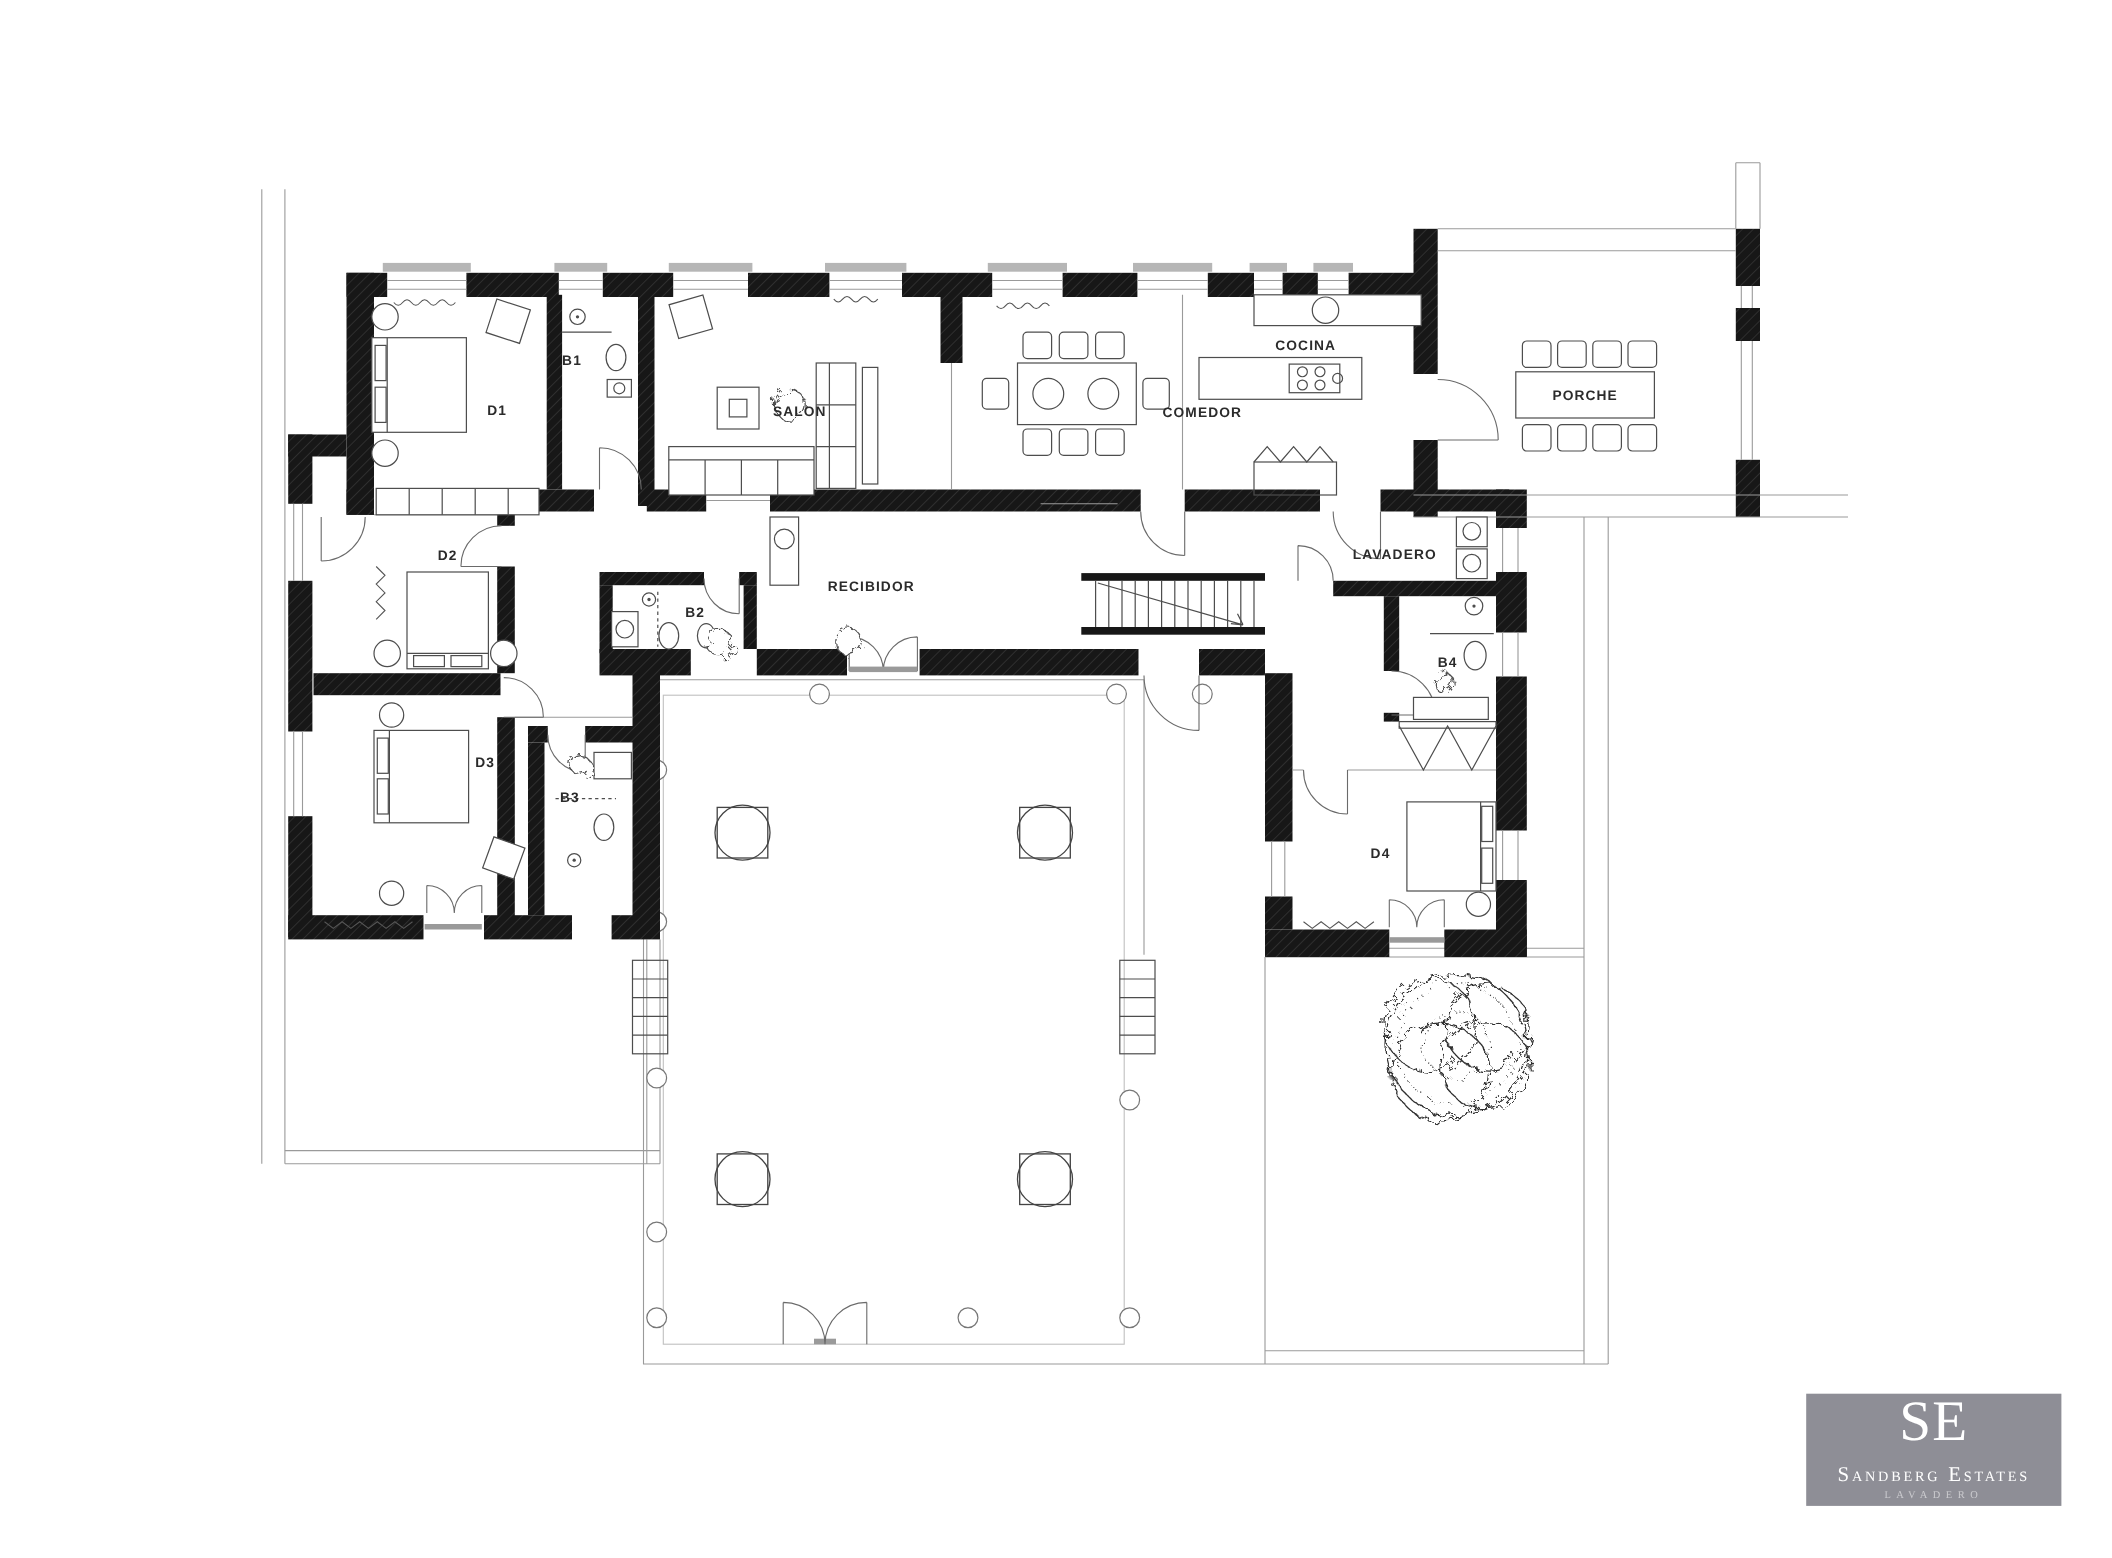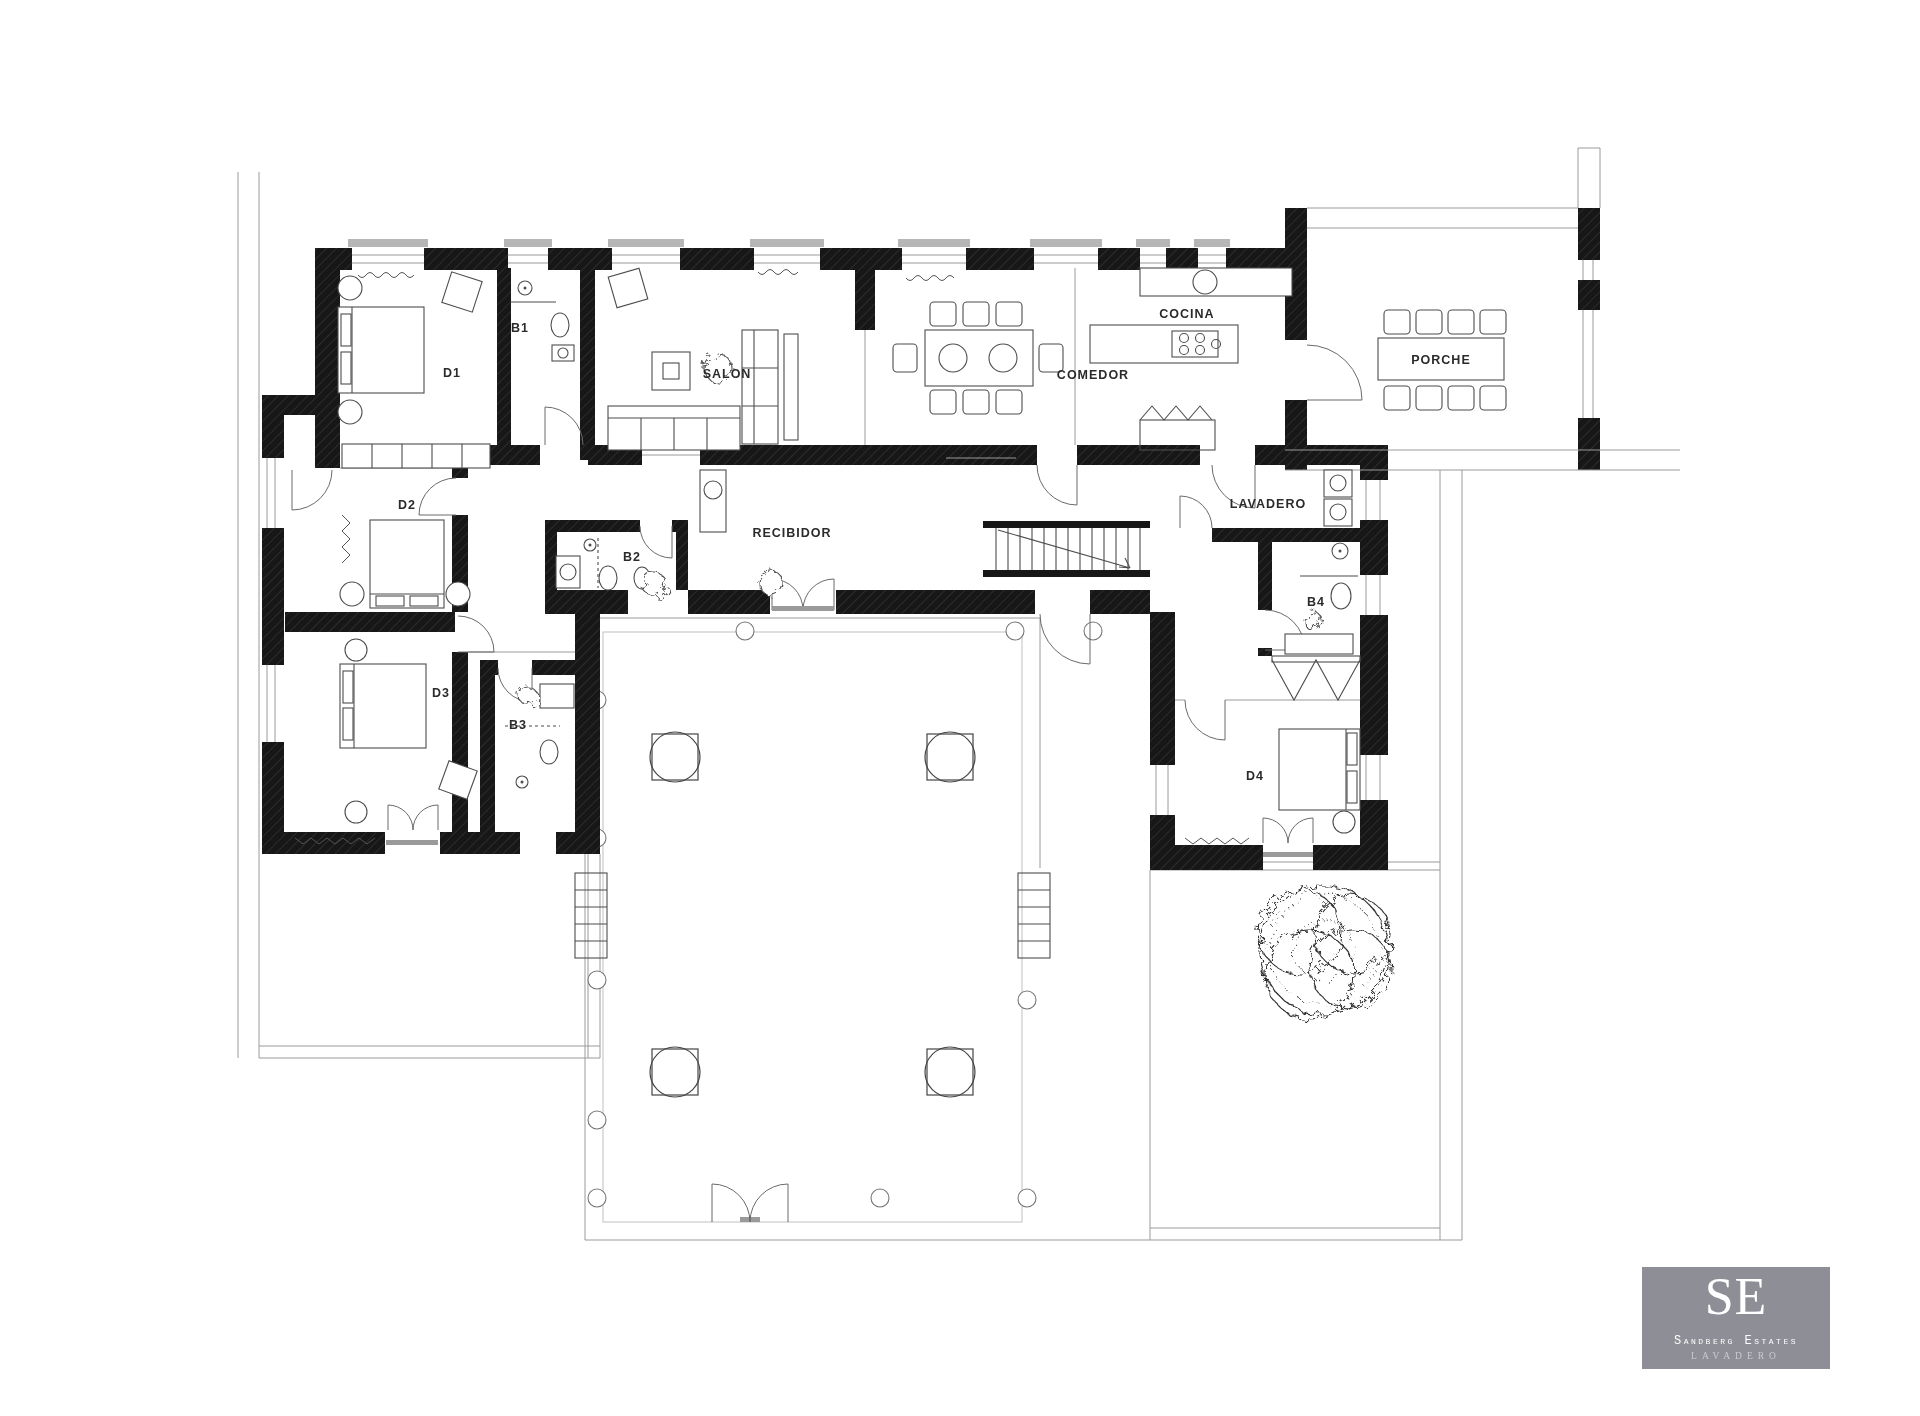--- a/index.html
+++ b/index.html
@@ -9,24 +9,24 @@
   .wl{fill:url(#wh);}
   .sill{fill:#b6b6b6;}
   .tn{stroke:#9a9a9a;stroke-width:1;fill:none;}
   .tn2{stroke:#c0c0c0;stroke-width:1;fill:none;}
   .fn{stroke:#4d4d4d;stroke-width:1.1;fill:none;}
   .fnw{fill:#ffffff;stroke:#4d4d4d;stroke-width:1.1;}
   .dr{stroke:#6a6a6a;stroke-width:1;fill:none;}
   .col{stroke:#777;stroke-width:1.1;fill:#fff;}
   .zig{stroke:#555;stroke-width:1;fill:none;}
   .thr{fill:#9a9a9a;}
-  .logo{position:absolute;left:1642px;top:1267px;width:188px;height:102px;background:#8e8e96;color:#fff;
+  .logo{position:absolute;left:1642px;top:1267px;width:232px;height:102px;background:#8e8e96;color:#fff;
         display:flex;flex-direction:column;align-items:center;justify-content:center;text-align:center;}
   .logo-se{font-family:"Liberation Serif",serif;font-size:52px;line-height:.85;letter-spacing:1px;}
-  .logo-name{font-family:Liberation Mono, monospace;font-variant:small-caps;font-size:12px;letter-spacing:2.5px;margin-top:14px;white-space:nowrap;}
+  .logo-name{font-family:Liberation Serif, serif;font-variant:small-caps;font-size:19px;letter-spacing:2.5px;margin-top:14px;white-space:nowrap;}
   .logo-loc{font-family:"Liberation Serif",serif;font-size:9.5px;letter-spacing:5px;color:#cacace;margin-top:3px;}
 </style>
 </head>
 <body>
 
 <svg width="1920" height="1416" viewBox="0 0 1920 1416">
   <defs>
     <pattern id="wh" width="7" height="7" patternTransform="rotate(45)" patternUnits="userSpaceOnUse">
       <rect width="7" height="7" fill="#171717"></rect>
       <line x1="0" y1="0" x2="0" y2="7" stroke="#3d3d3d" stroke-width="1.1"></line>

